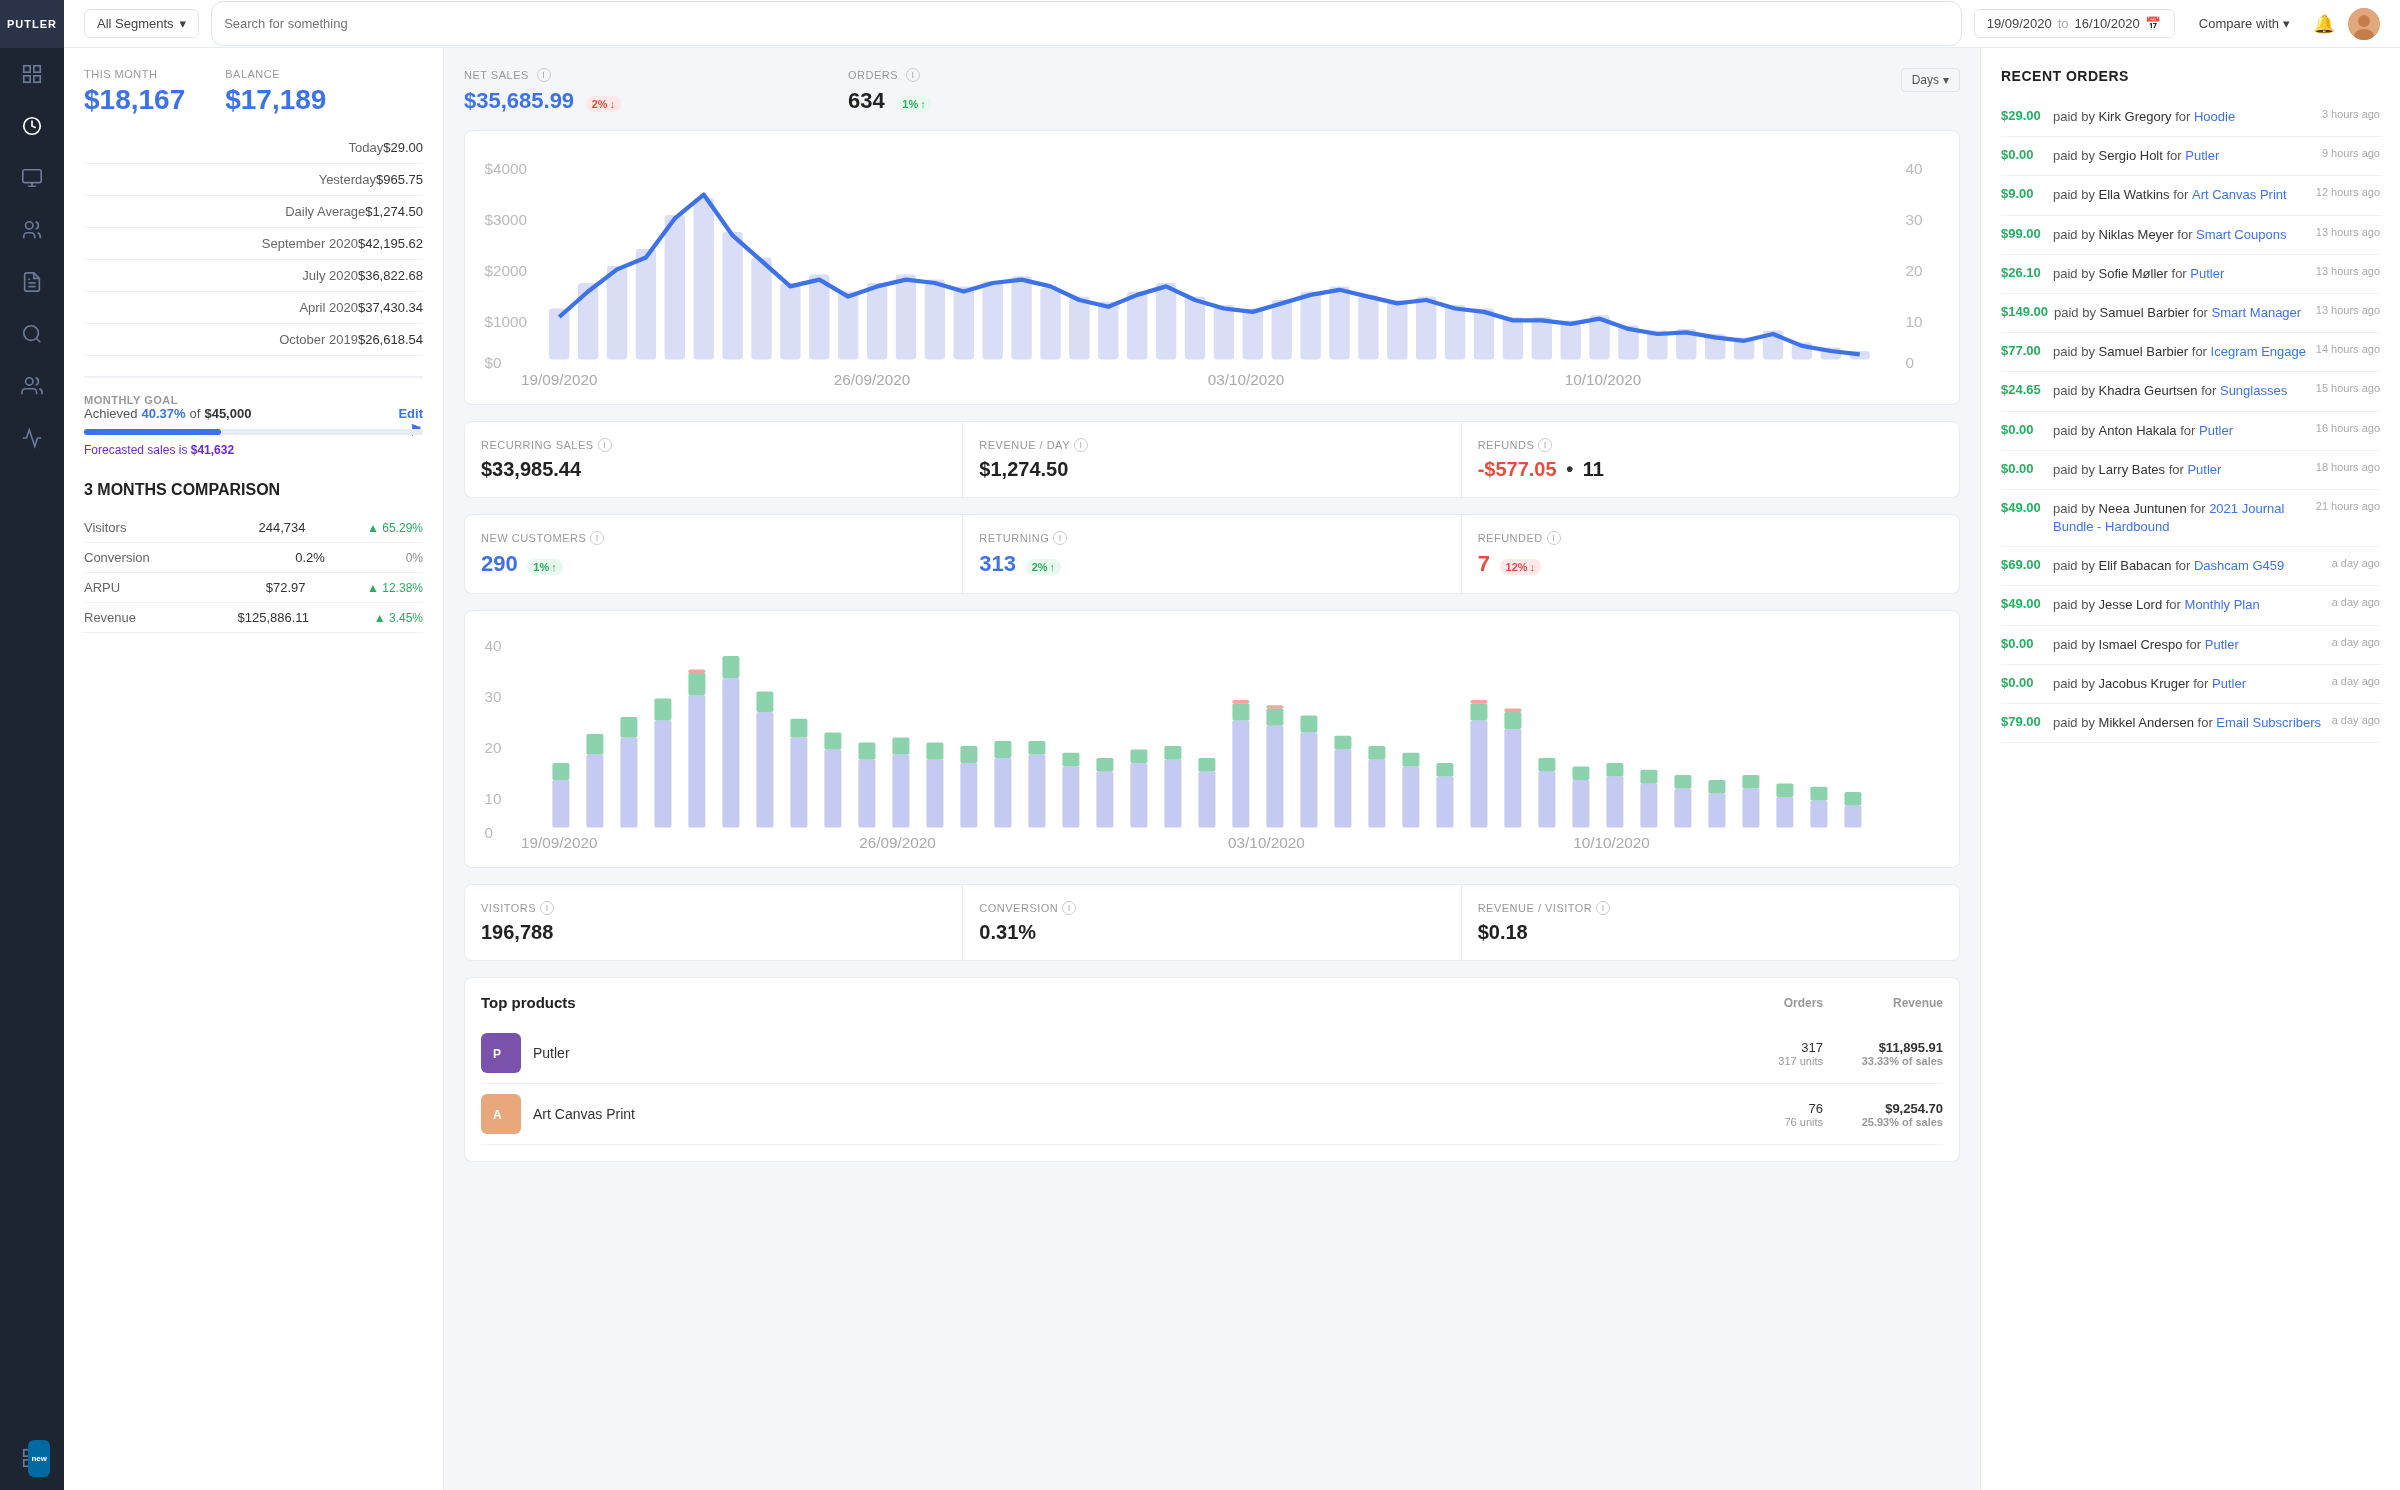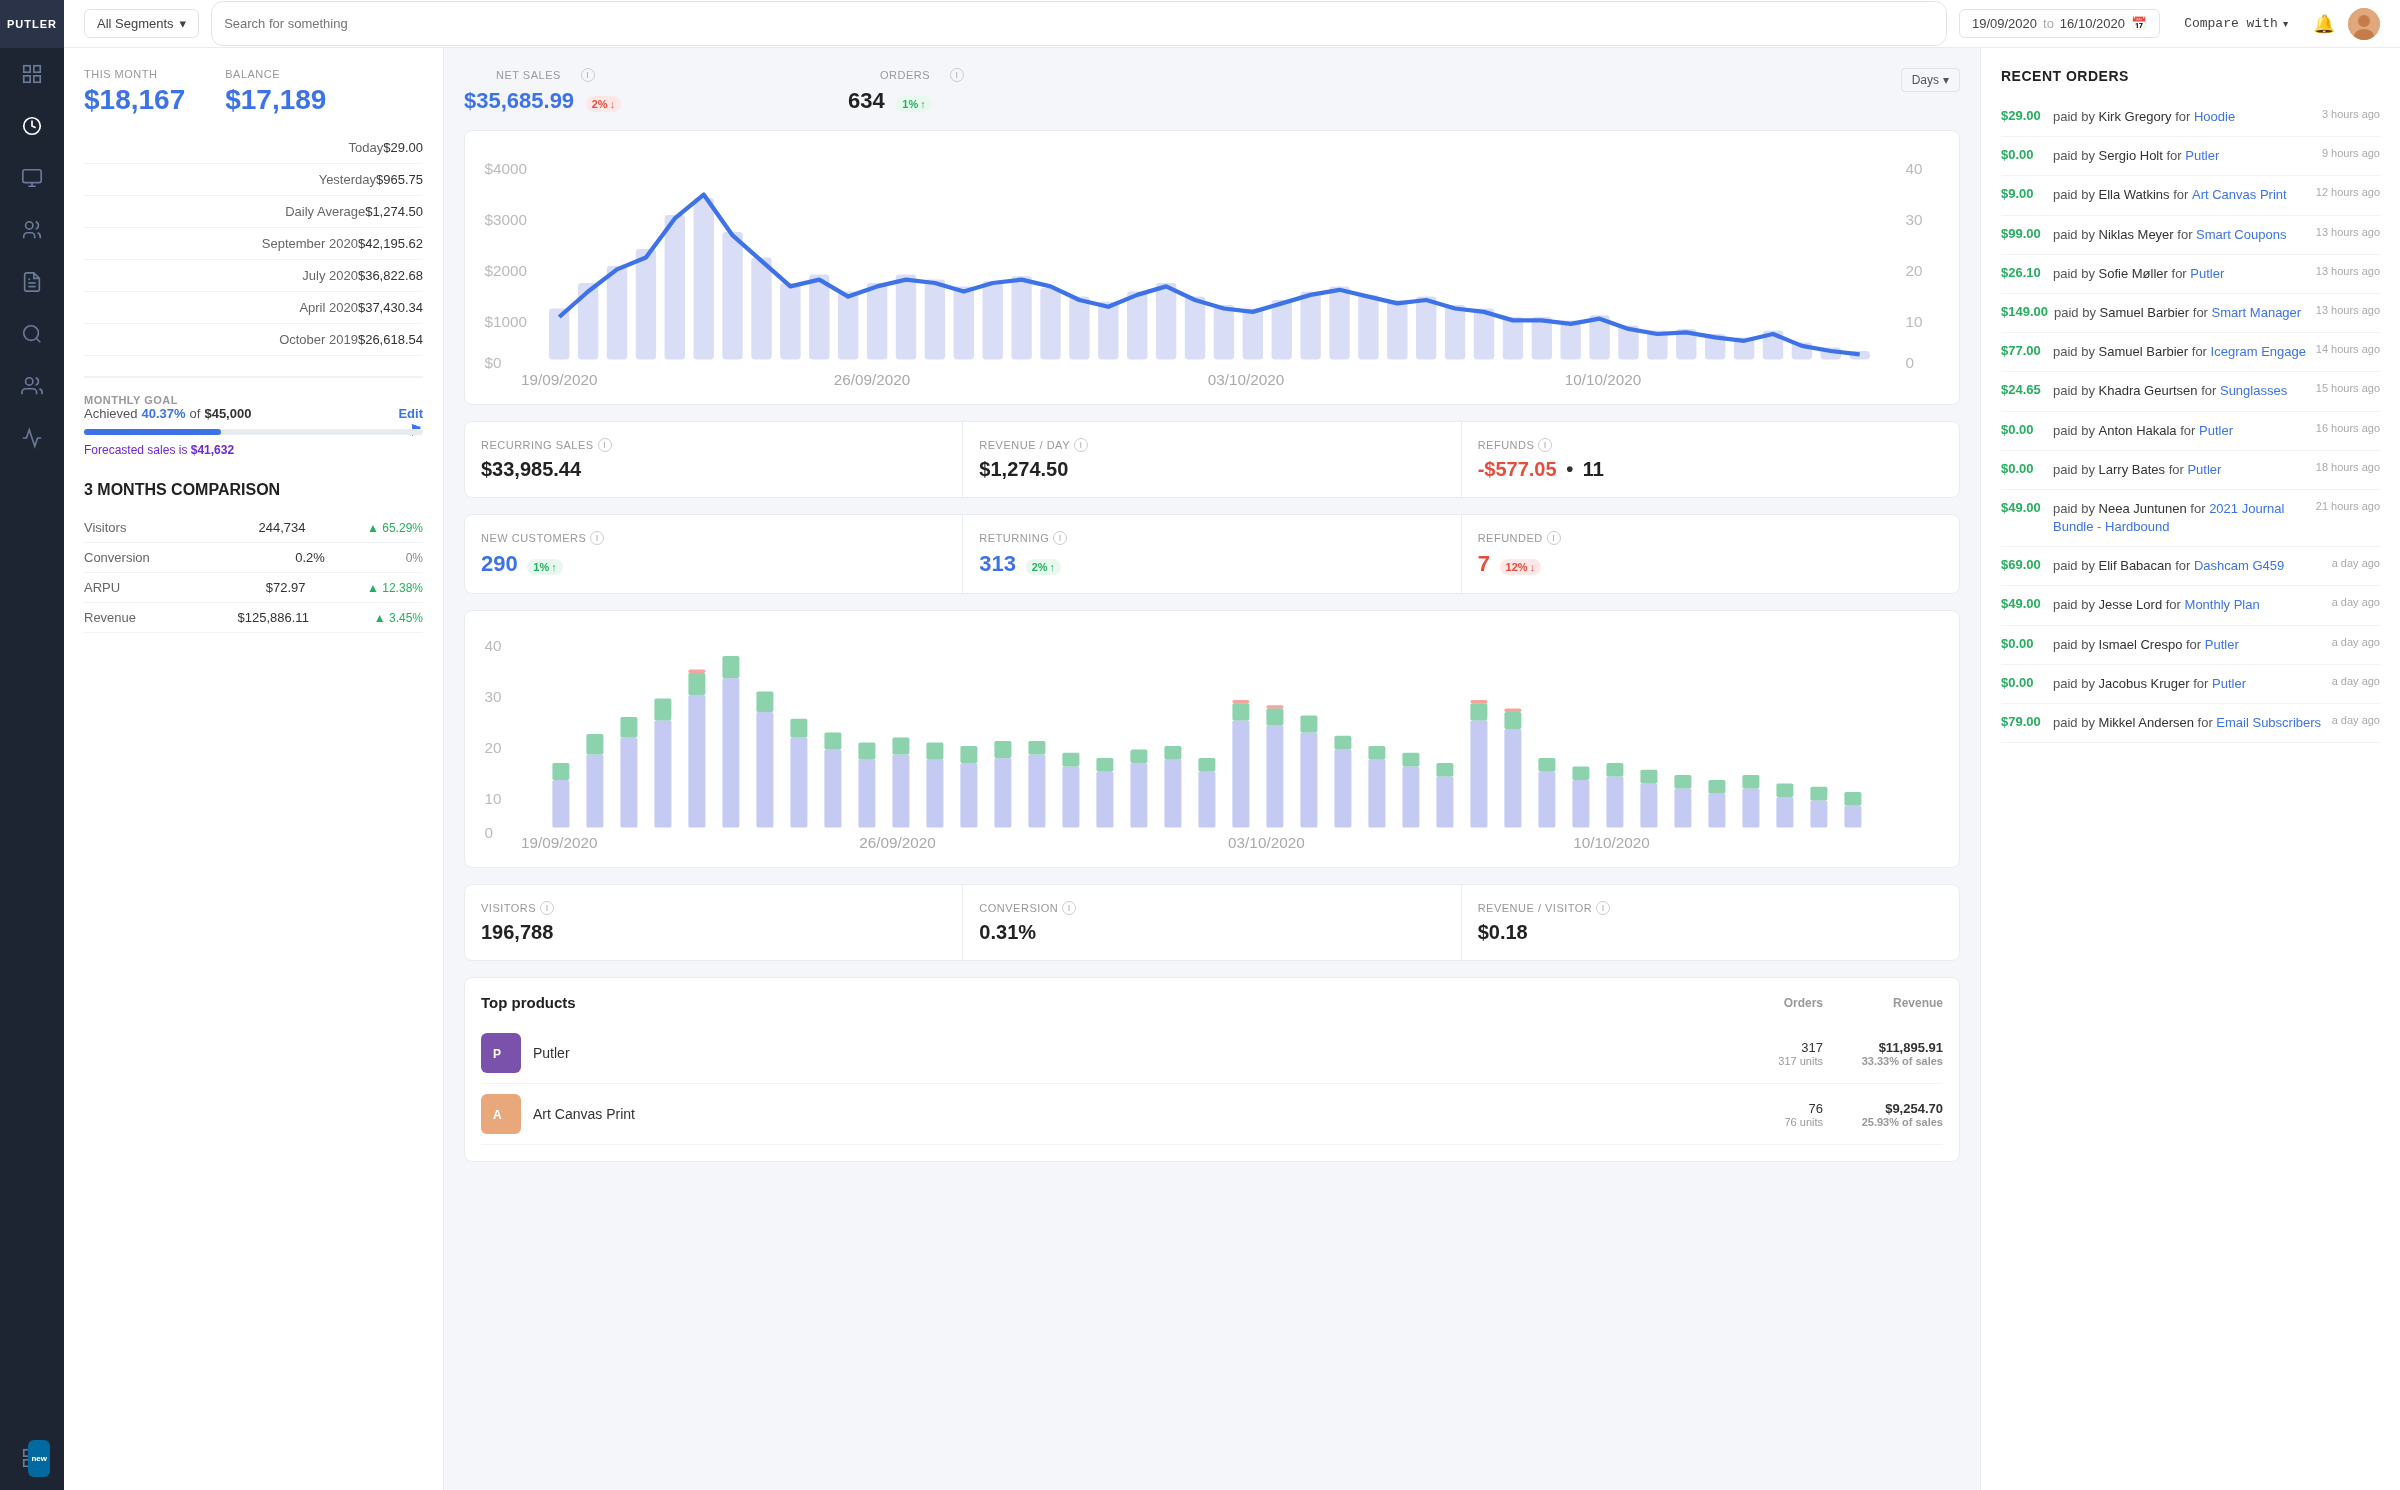--- a/index.html
+++ b/index.html
@@ -31,21 +31,21 @@
     .segment-selector {
       display: flex; align-items: center; gap: 6px; padding: 6px 12px; border: 1px solid #e0e4ea; border-radius: 6px; cursor: pointer; color: #444; font-size: 13px; background: #fff;
     }
     .search-box {
       flex: 1; border: 1px solid #e0e4ea; border-radius: 12px; padding: 14px 12px; font-size: 13px; color: #999; background: #fff; outline: none;
     }
     .date-range {
       display: flex; align-items: center; gap: 6px; padding: 6px 12px; border: 1px solid #e0e4ea; border-radius: 6px; cursor: pointer; color: #444; font-size: 13px; white-space: nowrap;
     }
     .compare-btn {
-      display: flex; align-items: center; gap: 4px; padding: 6px 12px; cursor: pointer; color: #444; font-size: 13px; font-family: Liberation Mono, monospace;
+      display: flex; align-items: center; gap: 4px; padding: 6px 12px; cursor: pointer; color: #444; font-size: 13px;
     }
     .bell-icon { color: #888; cursor: pointer; font-size: 18px; }
     .avatar { width: 32px; height: 32px; border-radius: 50%; background: #e0a87c; overflow: hidden; cursor: pointer; }
 
     
     .body { display: flex; flex: 1; overflow: hidden; }
 
     
     .left-panel { width: 380px; flex-shrink: 0; background: #fff; border-right: 1px solid #e8ecf0; overflow-y: auto; padding: 20px; }
 
@@ -78,21 +78,21 @@
     .up { color: #27ae60; }
     .down { color: #e74c3c; }
     .neutral { color: #888; }
 
     
     .center-panel { flex: 1; overflow-y: auto; padding: 20px; }
 
     
     .metrics-row { display: flex; gap: 20px; margin-bottom: 16px; }
     .metric-card { flex: 1; }
-    .metric-label { font-size: 11px; color: #999; text-transform: uppercase; letter-spacing: 0.5px; margin-bottom: 6px; display: flex; align-items: center; gap: 20px; margin-left: 32px; }
+    .metric-label { font-size: 11px; color: #999; text-transform: uppercase; letter-spacing: 0.5px; margin-bottom: 6px; display: flex; align-items: center; gap: 8px; }
     .metric-value { font-size: 22px; font-weight: 700; color: #3d72e8; }
     .metric-value.dark { color: #222; }
     .metric-badge { display: inline-flex; align-items: center; gap: 2px; background: #fde8e8; color: #e74c3c; border-radius: 10px; padding: 2px 6px; font-size: 11px; font-weight: 600; margin-left: 8px; }
     .metric-badge.up { background: #e8f8ee; color: #27ae60; }
     .metric-badge.down { background: #fde8e8; color: #e74c3c; }
 
     
     .chart-container { background: #fff; border-radius: 8px; padding: 16px; margin-bottom: 16px; border: 1px solid #e8ecf0; }
     .days-btn { border: 1px solid #e0e4ea; border-radius: 4px; padding: 4px 10px; font-size: 12px; color: #555; cursor: pointer; display: flex; align-items: center; gap: 4px; }
 

